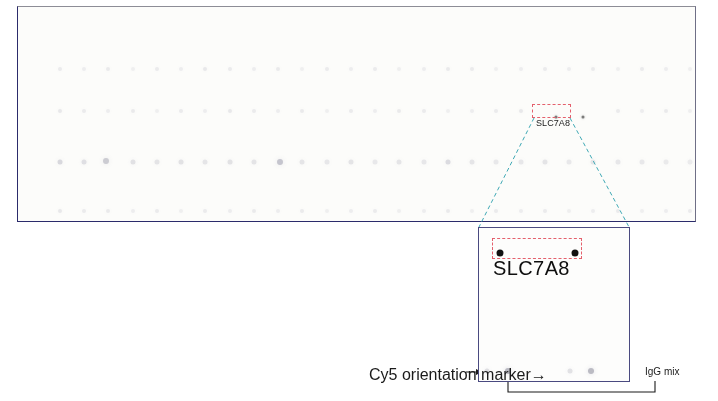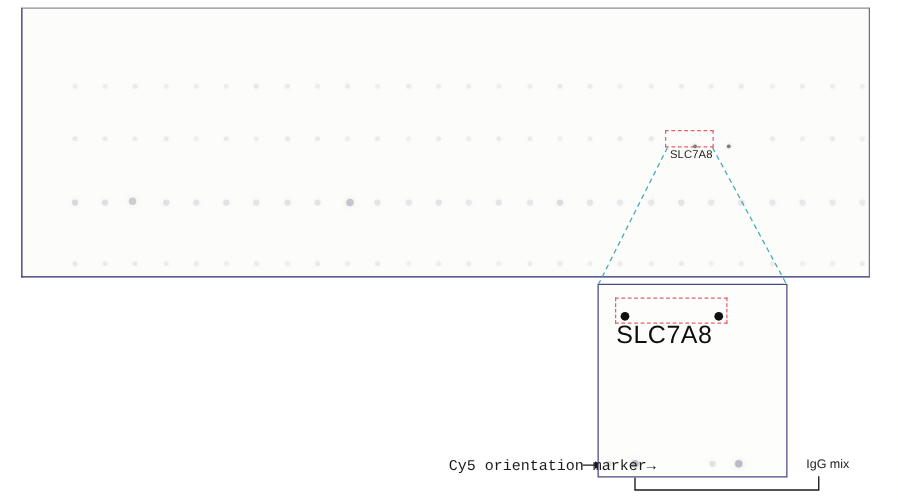--- a/index.html
+++ b/index.html
@@ -112,26 +112,25 @@
   }
   .inset-marker-spot {
     position: absolute;
     border-radius: 50%;
     transform: translate(-50%, -50%);
   }
 
   
   #cy5-label {
     position: absolute;
-    left: 359px;
+    left: 369px;
     top: 366px;
-    font-size: 12px;
+    font-size: 16px;
     color: #1b1b1b;
     white-space: nowrap;
-    font-family: Liberation Mono, monospace;
   }
   #igg-label {
     position: absolute;
     left: 645px;
     top: 366px;
     font-size: 10px;
     color: #1b1b1b;
     white-space: nowrap;
   }
 </style>

